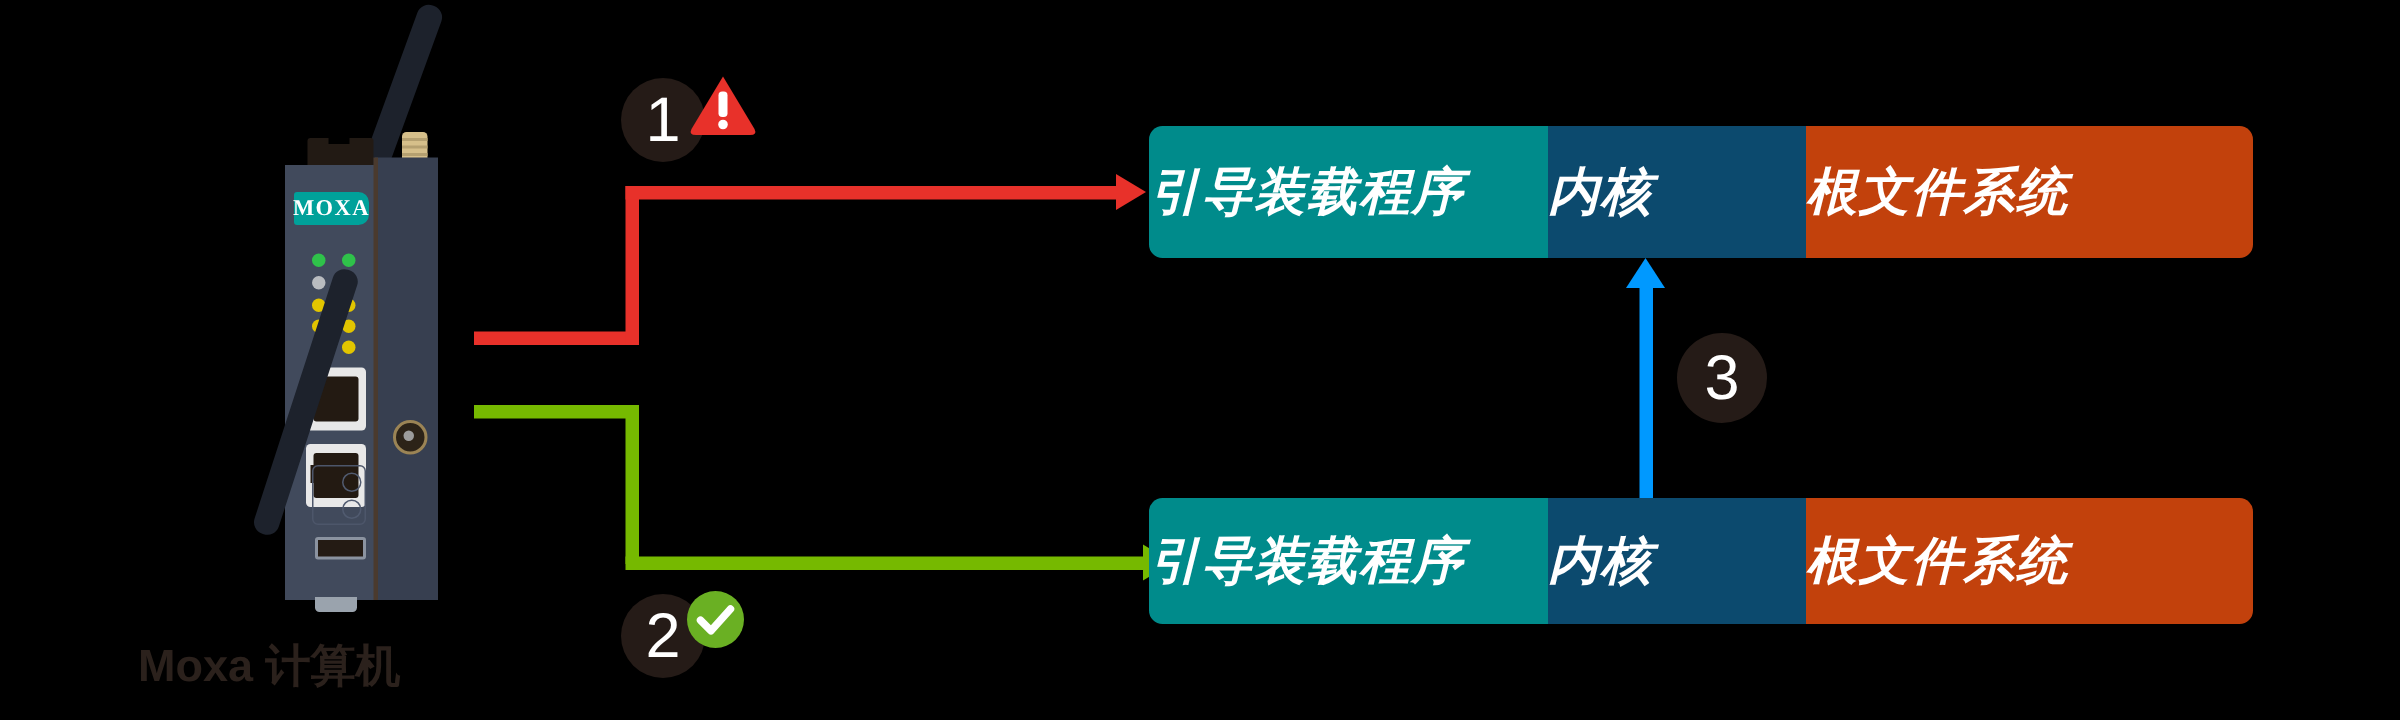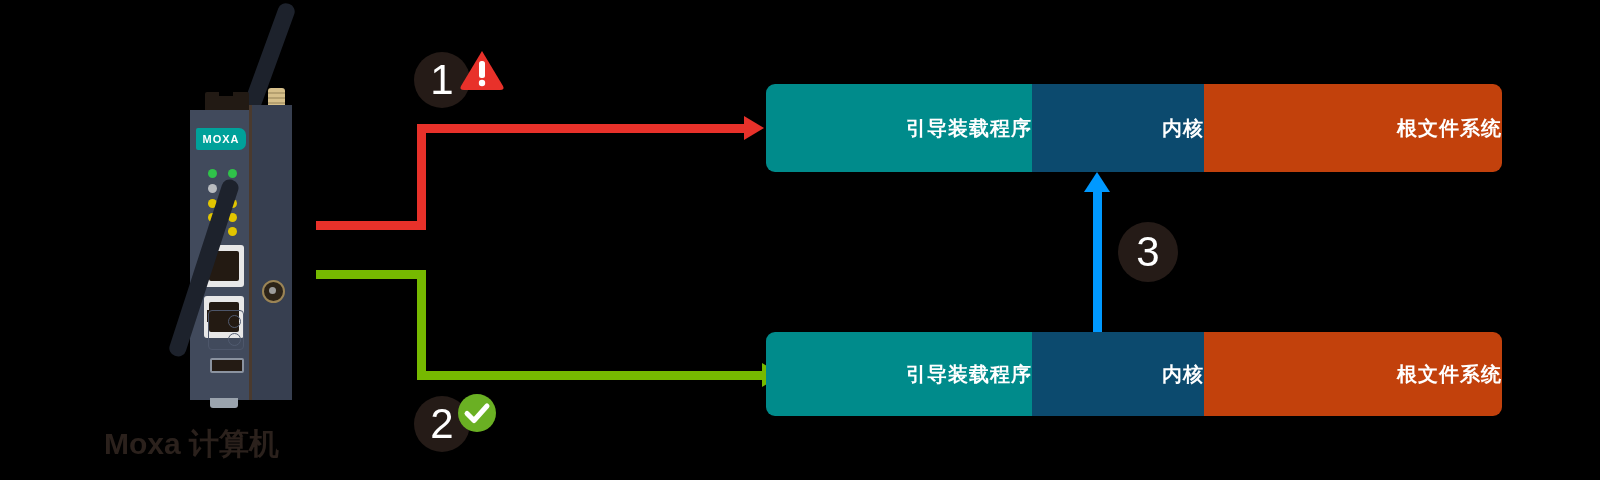--- a/index.html
+++ b/index.html
@@ -12,44 +12,44 @@
   .dev-side{position:absolute;left:250px;top:105px;width:42px;height:295px;background:#373f50;}
   .dev-seam{position:absolute;left:249px;top:105px;width:3px;height:295px;background:#4a3a2e;}
   .dev-topcap{position:absolute;left:205px;top:92px;width:44px;height:22px;background:#221a14;border-radius:2px 2px 0 0;}
   .dev-topcap-notch{position:absolute;left:219px;top:88px;width:14px;height:8px;background:#000;}
   .dev-sma{position:absolute;left:268px;top:88px;width:17px;height:24px;background:#d6bf8a;border-radius:3px 3px 0 0;}
   .dev-sma i{position:absolute;left:0;width:100%;height:2px;background:#b5a070;}
   .dev-foot{position:absolute;left:210px;top:398px;width:28px;height:10px;background:#9aa3ad;border-radius:0 0 3px 3px;}
 
   .moxa-badge{position:absolute;left:196px;top:128px;width:50px;height:22px;background:#00a19a;border-radius:2px 7px 7px 2px;
               display:flex;align-items:center;justify-content:center;}
-  .moxa-badge span{color:#fff;font-size:11px;font-weight:bold;letter-spacing:1px;line-height:1;}
+  .moxa-badge span{color:#fff;font-size:15px;font-weight:bold;letter-spacing:1px;line-height:1;font-family:Liberation Serif, serif;}
 
   .led-grid{position:absolute;left:208px;top:169px;width:32px;height:62px;}
   .led{position:absolute;width:9px;height:9px;border-radius:50%;}
   .rj45{position:absolute;width:40px;height:42px;background:#e8e8e8;border-radius:3px;}
   .rj45 .hole{position:absolute;left:5px;top:6px;width:30px;height:30px;background:#231a12;border-radius:2px;}
   .rj45 .tab{position:absolute;left:3px;top:14px;width:6px;height:12px;background:#231a12;}
   .dev-panel{position:absolute;left:208px;top:308px;width:34px;height:38px;border:1px solid #4d566a;border-radius:4px;}
   .dev-panel .knob{position:absolute;right:2px;width:11px;height:11px;border:1px solid #515b70;border-radius:50%;}
   .dev-slot{position:absolute;left:210px;top:358px;width:30px;height:11px;background:#241b14;border:2px solid #8b93a0;border-radius:2px;}
   .dev-screw{position:absolute;left:262px;top:280px;width:19px;height:19px;border-radius:50%;background:#2c2318;border:2px solid #9b8455;}
   .dev-screw i{position:absolute;left:5px;top:5px;width:7px;height:7px;border-radius:50%;background:#9c9c9c;}
 
   .antenna{position:absolute;background:#1d222c;border-radius:8px;}
   .ant1{left:236px;top:-4px;width:17px;height:130px;transform:rotate(20deg);transform-origin:50% 100%;}
   .ant2{left:224px;top:180px;width:17px;height:185px;transform:rotate(18deg);transform-origin:50% 0%;}
 
-  .dev-label{position:absolute;left:104px;top:424px;font-size:30px;font-weight:bold;color:#2b211c;white-space:nowrap;
+  .dev-label{position:absolute;left:92px;top:424px;font-size:30px;font-weight:bold;color:#2b211c;white-space:nowrap;
              font-family:"Liberation Sans","DejaVu Sans",sans-serif;}
 
   
   .stack{position:absolute;display:flex;border-radius:9px;overflow:hidden;}
-  .seg{display:flex;align-items:center;justify-content:flex-end;color:#fff;font-size:20px;font-weight:bold;
-       letter-spacing:1px;font-family:"Liberation Sans","DejaVu Sans",sans-serif;}
+  .seg{display:flex;align-items:center;justify-content:flex-start;color:#fff;font-size:34px;font-weight:bold;
+       letter-spacing:1px;font-family:"Liberation Sans","DejaVu Sans",sans-serif;font-style:italic;}
   .seg-boot{background:#008b8b;}
   .seg-kernel{background:#0c4a6e;}
   .seg-rootfs{background:#c2410c;}
 
   
   .ln{position:absolute;}
   .arrow-head{position:absolute;width:0;height:0;}
 
   
   .badge{position:absolute;width:56px;height:56px;border-radius:50%;background:#251b17;

